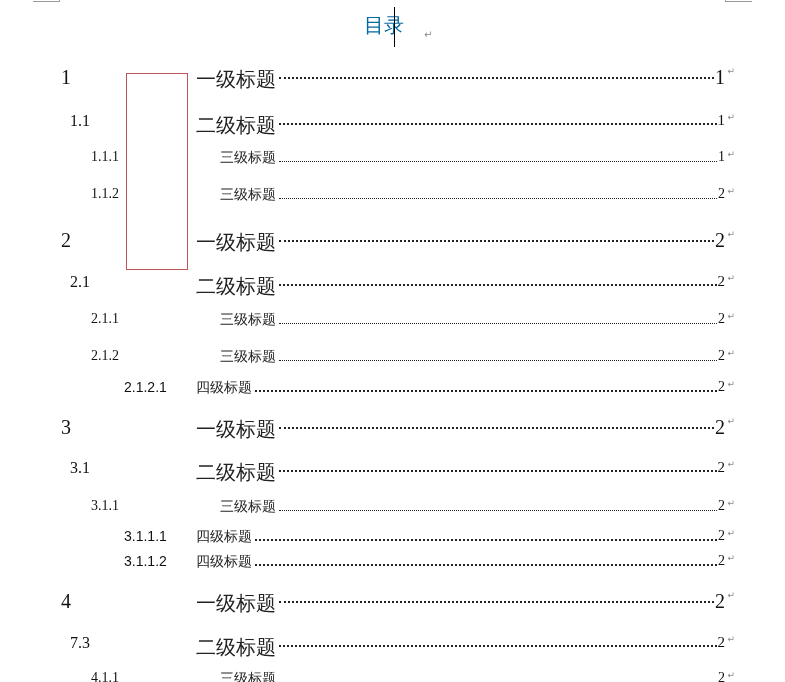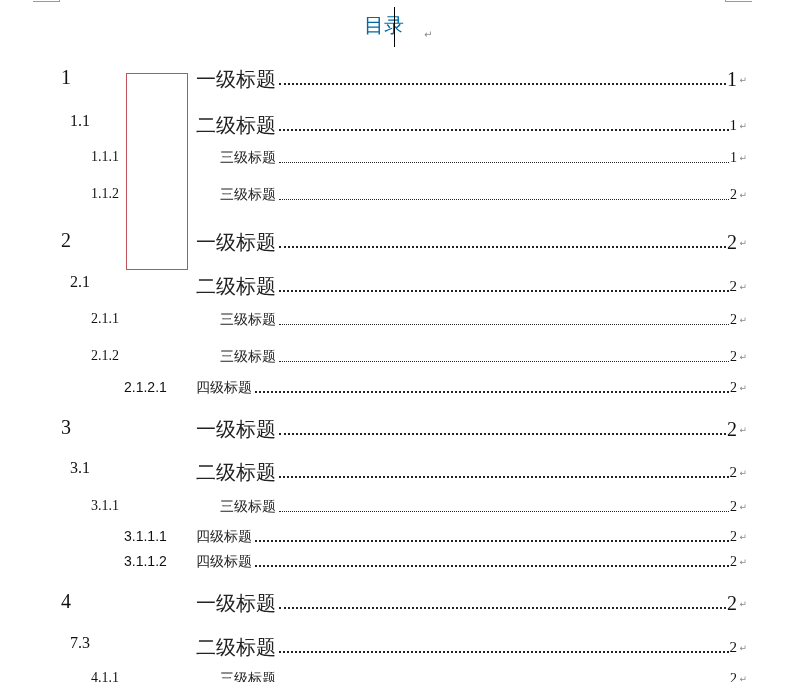--- a/index.html
+++ b/index.html
@@ -13,21 +13,21 @@
     .corner.tr { left: 725px; top: -1px; width: 26px; height: 2px; border-width: 0 0 1px 1px; }
     .title {
       position: absolute; left: 364px; top: 5px; font-size: 20px; line-height: 40px;
       font-family: "DejaVu Sans", sans-serif; color: #0369a1; letter-spacing: 0;
     }
     .cursor { position: absolute; left: 394px; top: 7px; width: 1px; height: 40px; background: #000; }
     .title-mark { position: absolute; left: 424px; top: 29px; font-size: 10px; color: #8a8a8a; font-family: "DejaVu Sans", sans-serif; }
     .redbox { position: absolute; left: 126px; top: 73px; width: 62px; height: 197px; border: 1px solid #c0525a; box-sizing: border-box; }
     .row { position: absolute; left: 0; width: 785px; }
     .num { position: absolute; font-family: "Liberation Serif", serif; white-space: nowrap; }
-    .entry { position: absolute; left: 196px; right: 48px; display: flex; align-items: center; white-space: nowrap; }
+    .entry { position: absolute; left: 196px; right: 60px; display: flex; align-items: flex-start; white-space: nowrap; }
     .entry .label { font-family: "DejaVu Sans", sans-serif; color: #222; }
     .entry .leader { flex: 1; margin: 0 1px 0 3px; overflow: hidden; height: 1em; position: relative; }
     .entry .leader::before {
       content: ""; position: absolute; left: 0; right: 0; bottom: 0.18em;
       border-bottom-style: dotted; border-bottom-color: #222;
     }
     .entry .page { font-family: "Liberation Serif", serif; color: #111; }
     .entry .mark { position: absolute; right: -10px; font-size: 9px; color: #8a8a8a; font-family: "DejaVu Sans", sans-serif; }
     
     .l1 .num { left: 61px; font-size: 20px; }

